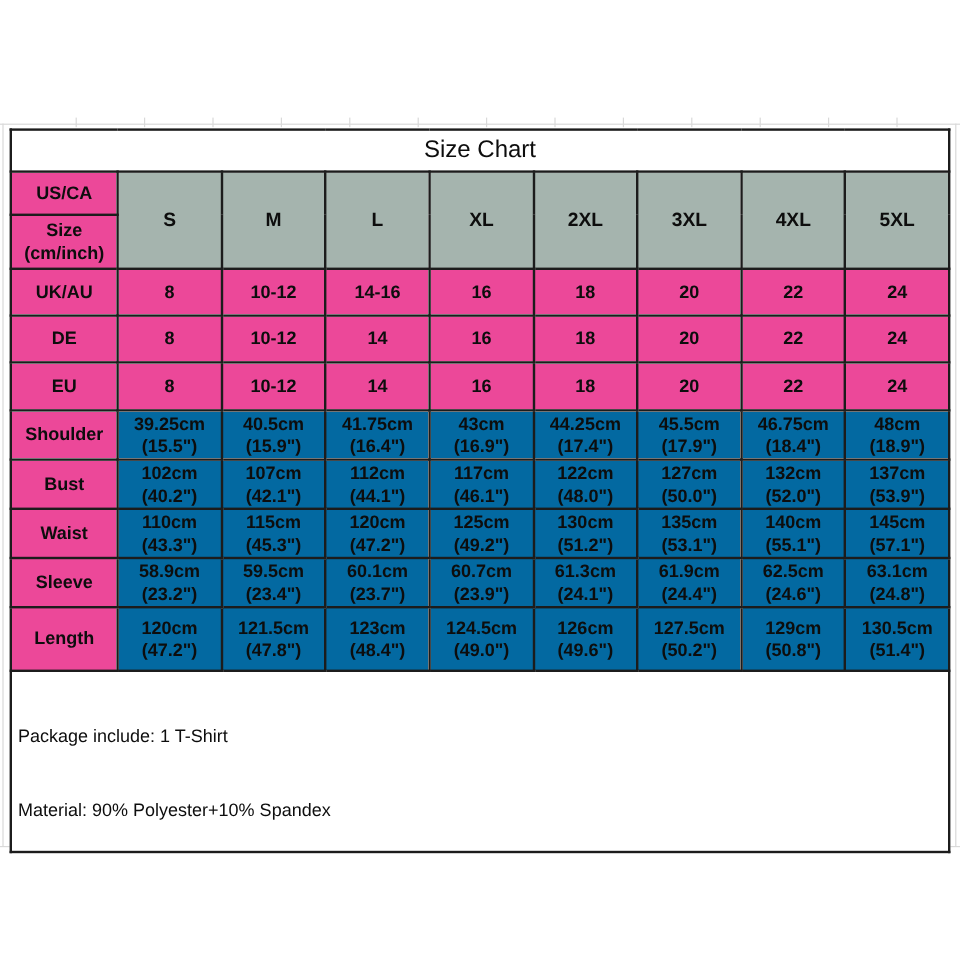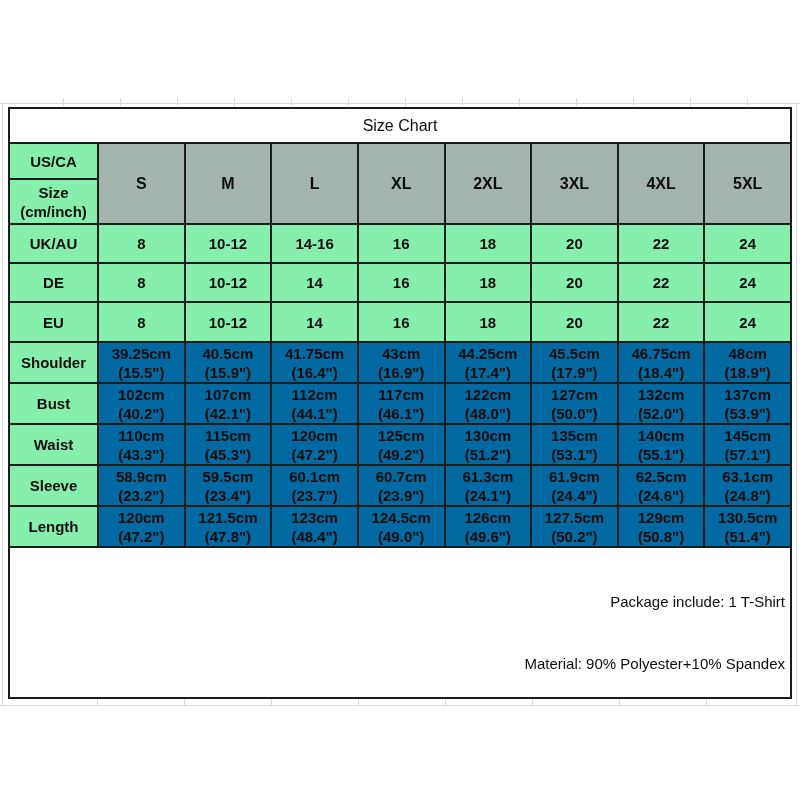--- a/index.html
+++ b/index.html
@@ -10,34 +10,34 @@
   }
   .gridline{position:absolute;background:#d9d9d9;}
   .panel{position:absolute;left:8px;top:107px;width:784px;}
   table.sc{border-collapse:collapse;width:784px;table-layout:fixed;}
   table.sc td{
     border:2px solid #1c1c1c;
     text-align:center;vertical-align:middle;padding:0;
     font-size:15px;font-weight:700;color:#0d0d0d;
     overflow:hidden;
   }
-  table.sc td.title{background:#ffffff;font-weight:400;font-size:16px;margin-top:44px;}
-  table.sc td.h{background:#86efac;}
+  table.sc td.title{background:#ffffff;font-weight:400;font-size:20px;margin-top:44px;}
+  table.sc td.h{background:#ec4899;}
   table.sc td.sz{background:#a5b4ae;font-size:16px;}
   table.sc td.v{background:#0369a1;line-height:19px;}
   table.sc td .l2{line-height:19px;}
   .notes{
     box-sizing:border-box;width:784px;height:151px;
     border:2px solid #1c1c1c;border-top:none;
     background:#ffffff;
     padding:2px 5px 0 5px;
     font-size:15px;line-height:20.8px;font-weight:400;
     white-space:pre-wrap;
   }
-  .notes .nline{white-space:pre-wrap;text-align:right;}
+  .notes .nline{white-space:pre-wrap;}
 </style>
 </head>
 <body>
 
 <div>
   <div class="gridline" style="left:0;top:103px;width:800px;height:1px;"></div>
   <div class="gridline" style="left:0;top:705px;width:800px;height:1px;"></div>
   <div class="gridline" style="left:2px;top:103px;width:1px;height:602px;"></div>
   <div class="gridline" style="left:796px;top:103px;width:1px;height:602px;"></div>
   <div class="gridline" style="left:63px;top:98px;width:1px;height:8px;"></div>
@@ -263,21 +263,21 @@
           </td>
           <td class="v">
             <div class="l2">62.5cm</div>
             <div class="l2">(24.6")</div>
           </td>
           <td class="v">
             <div class="l2">63.1cm</div>
             <div class="l2">(24.8")</div>
           </td>
         </tr>
-        <tr style="height: 41px;">
+        <tr style="height: 53px;">
           <td class="h">Length</td>
           <td class="v">
             <div class="l2">120cm</div>
             <div class="l2">(47.2")</div>
           </td>
           <td class="v">
             <div class="l2">121.5cm</div>
             <div class="l2">(47.8")</div>
           </td>
           <td class="v">

